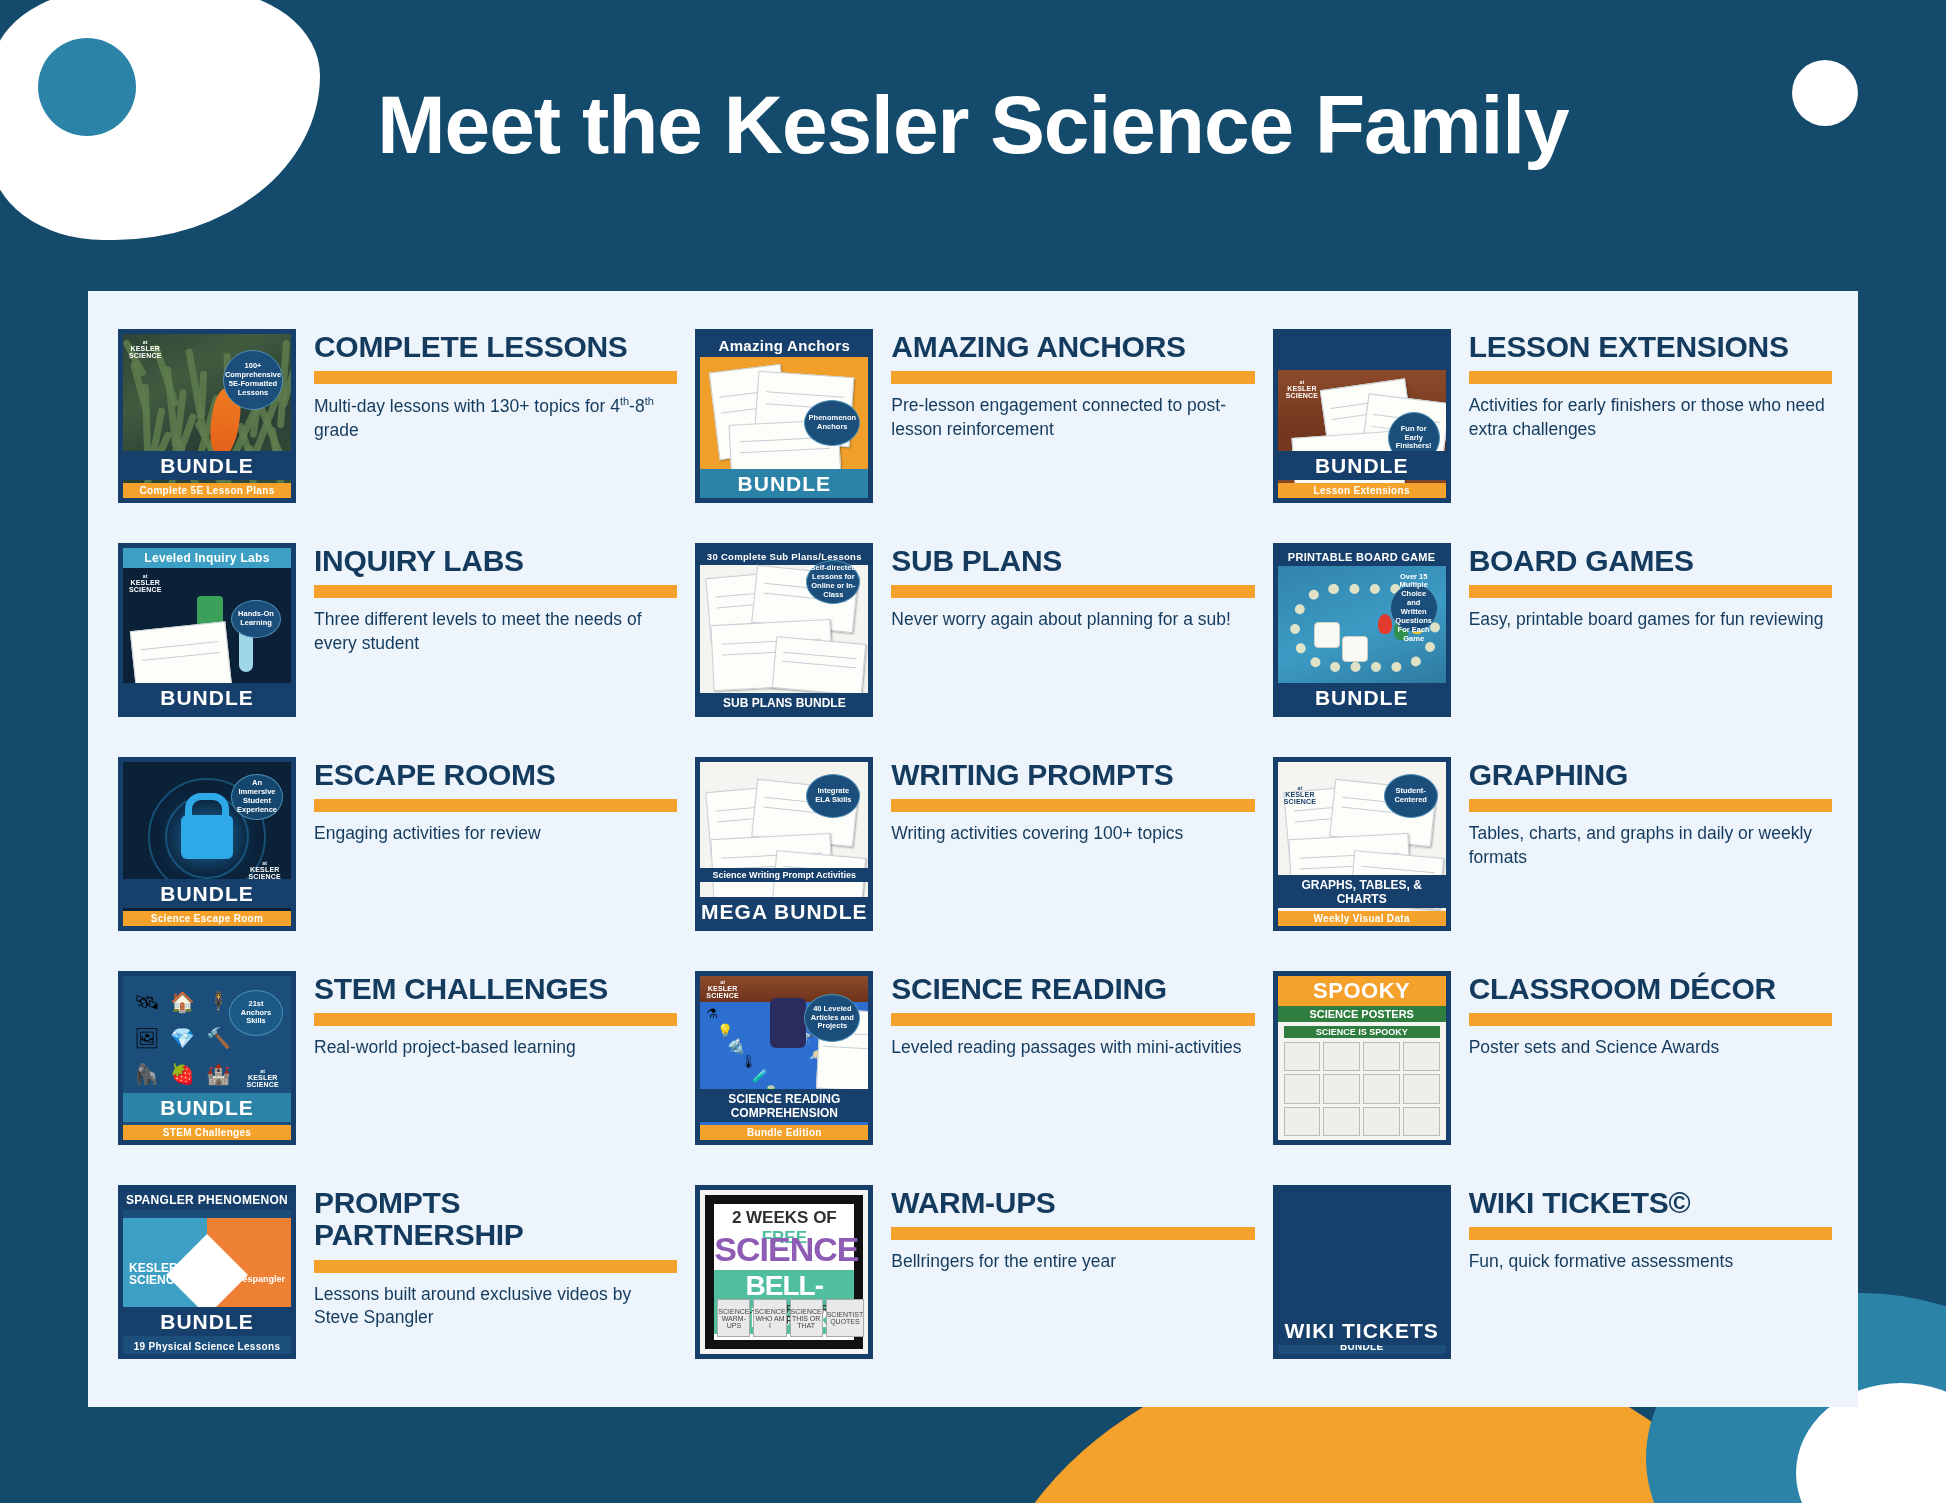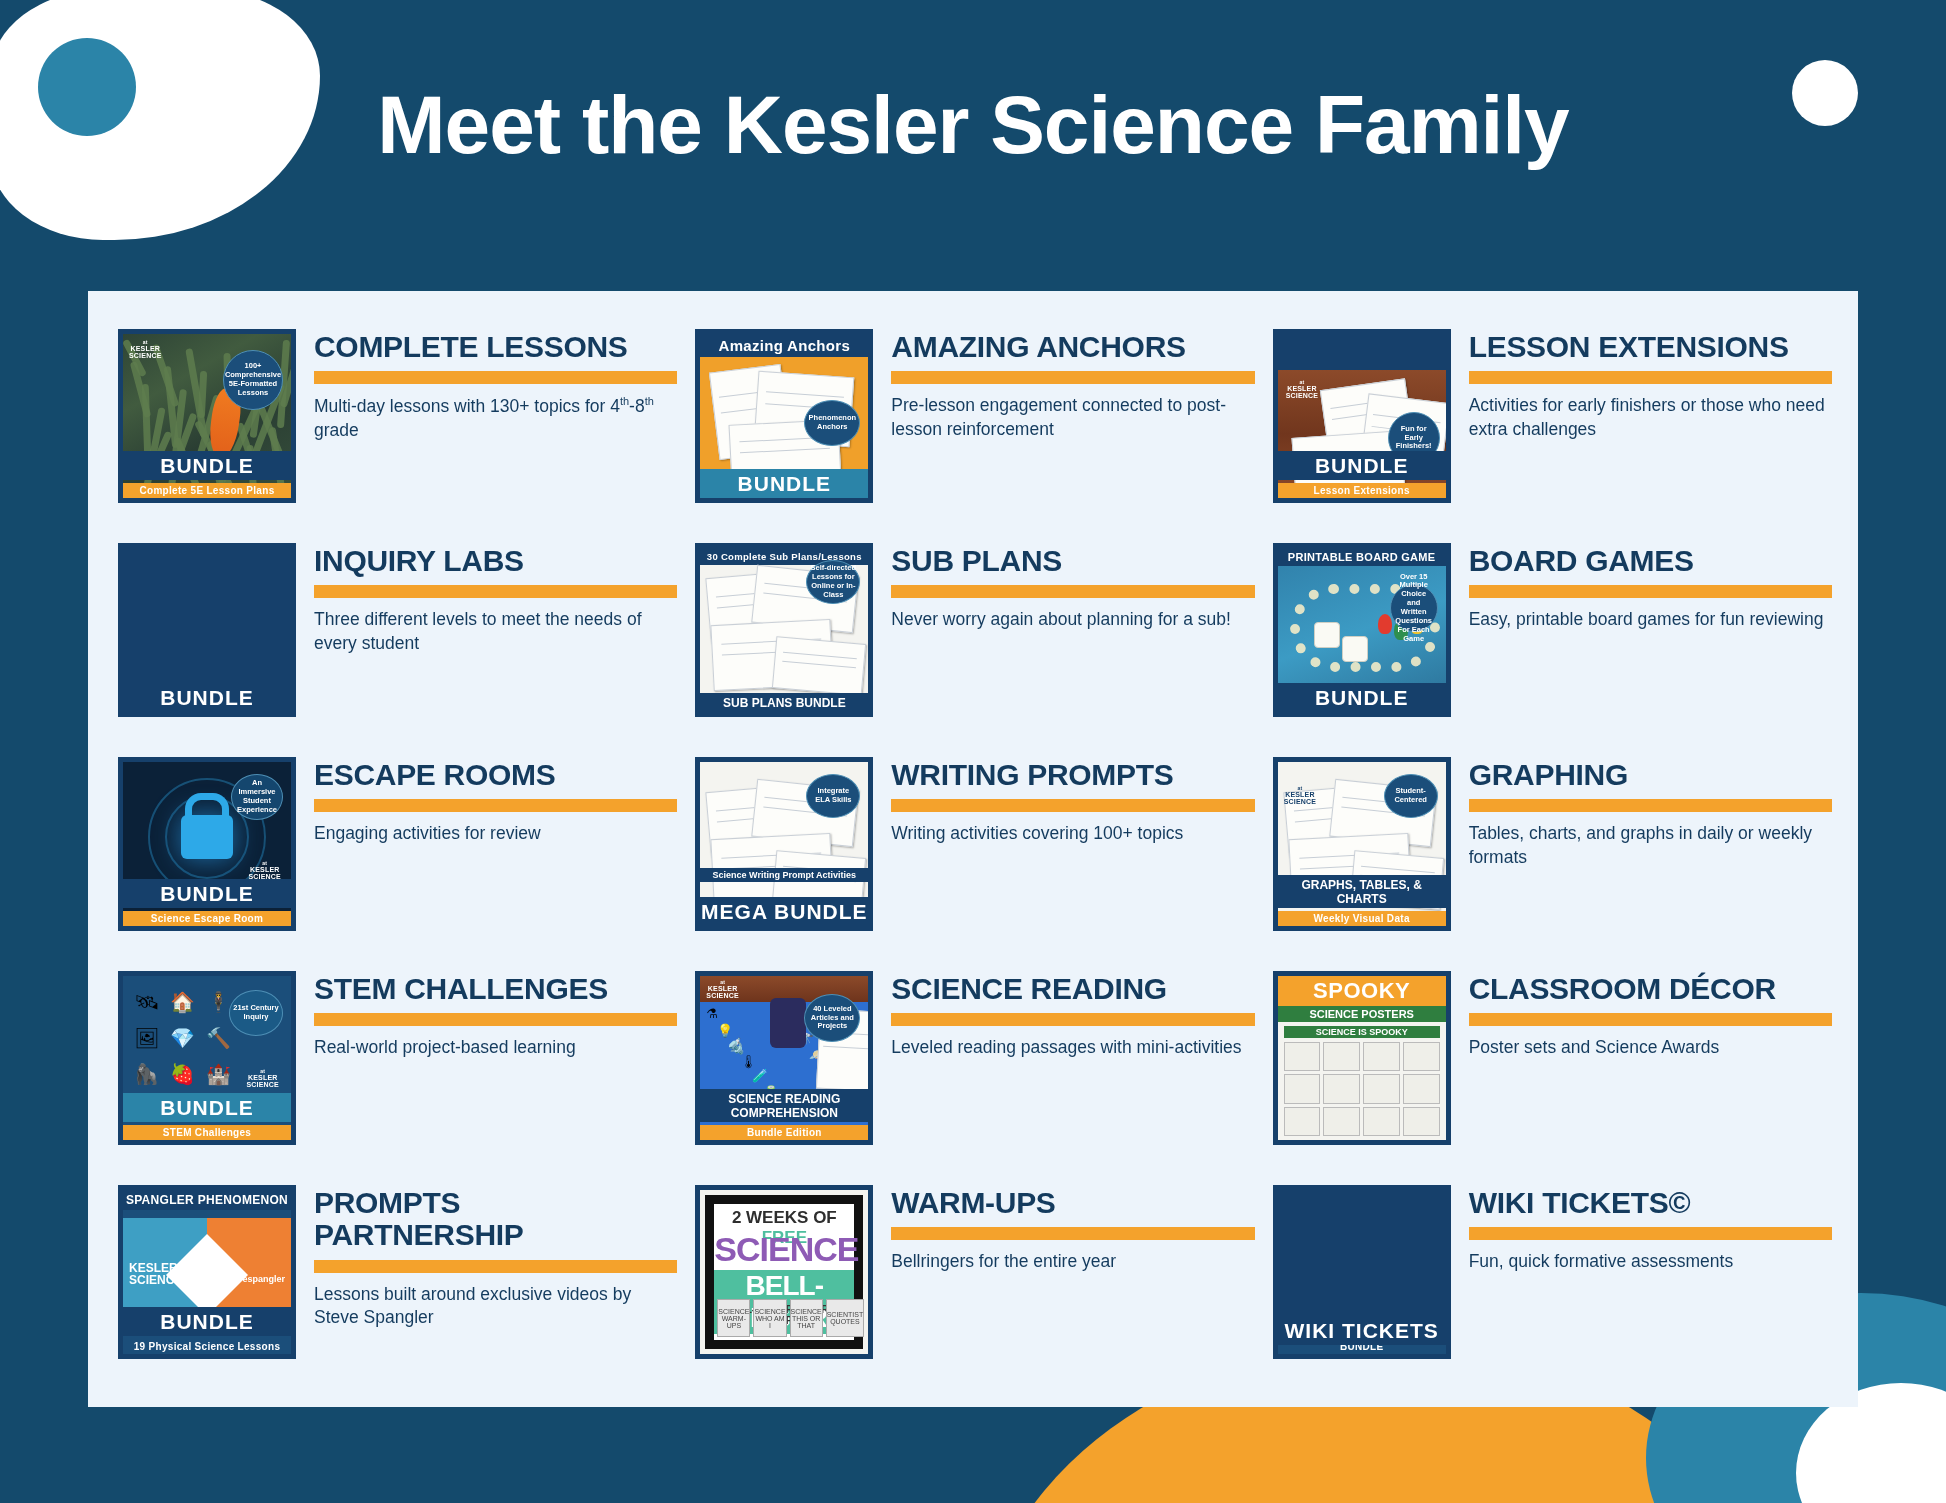--- a/index.html
+++ b/index.html
@@ -327,20 +327,32 @@
     <div class="text-wrap">
       <div class="head">LESSON EXTENSIONS</div>
       <div class="rule"></div>
       <div class="desc">Activities for early finishers or those who need extra challenges</div>
     </div>
   </div>
 
   <div class="item">
     <div class="thumb-wrap">
       <div class="thumb t-dark">
+            <div class="inner">
+                <div class="top-bar" style="background:#3E9FC4;font-size:12px">Leveled Inquiry Labs</div>
+                <div style="position:absolute;left:74px;top:48px;width:26px;height:54px;background:#3BA05A;border-radius:4px"></div>
+                <div class="paper" style="left:10px;top:78px;width:96px;height:66px;transform:rotate(-6deg)"></div>
+                <div style="position:absolute;left:116px;top:78px;width:14px;height:46px;background:#9FD7E8;border-radius:0 0 7px 7px"></div>
+                <div class="ks-logo" style="left:6px;top:26px;">
+      <div style="font-size:5px">at</div>
+                  <div>KESLER</div>
+                  <div>SCIENCE</div>
+                </div>
+                <div class="badge" style="right:10px;top:52px;width:50px;height:38px;">Hands-On Learning</div>
+              </div>
             <div class="bundle-bar " style="">BUNDLE</div>
           </div>
     </div>
     <div class="text-wrap">
       <div class="head">INQUIRY LABS</div>
       <div class="rule"></div>
       <div class="desc">Three different levels to meet the needs of every student</div>
     </div>
   </div>
 
@@ -471,21 +483,21 @@
                   <div class="stem-ico">🖼</div>
                   <div class="stem-ico">💎</div>
                   <div class="stem-ico">🔨</div>
                   <div class="stem-ico">🦍</div>
                   <div class="stem-ico">🍓</div>
                   <div class="stem-ico">🏰</div>
                   <div class="stem-ico">🏫</div>
                   <div class="stem-ico">🌳</div>
                   <div class="stem-ico">🔑</div>
                 </div>
-                <div class="badge" style="right:8px;top:14px;width:54px;height:46px;background:#1B5A86;">21st Century Inquiry</div>
+                <div class="badge" style="right:8px;top:14px;width:54px;height:46px;background:#1B5A86;">21st Anchors Skills</div>
                 <div class="ks-logo" style="right:12px;bottom:52px;">
       <div style="font-size:5px">at</div>
                   <div>KESLER</div>
                   <div>SCIENCE</div>
                 </div>
               </div>
             <div class="sub-bar ">STEM Challenges</div>
               <div class="bundle-bar teal" style="bottom:18px;">BUNDLE</div>
           </div>
     </div>

